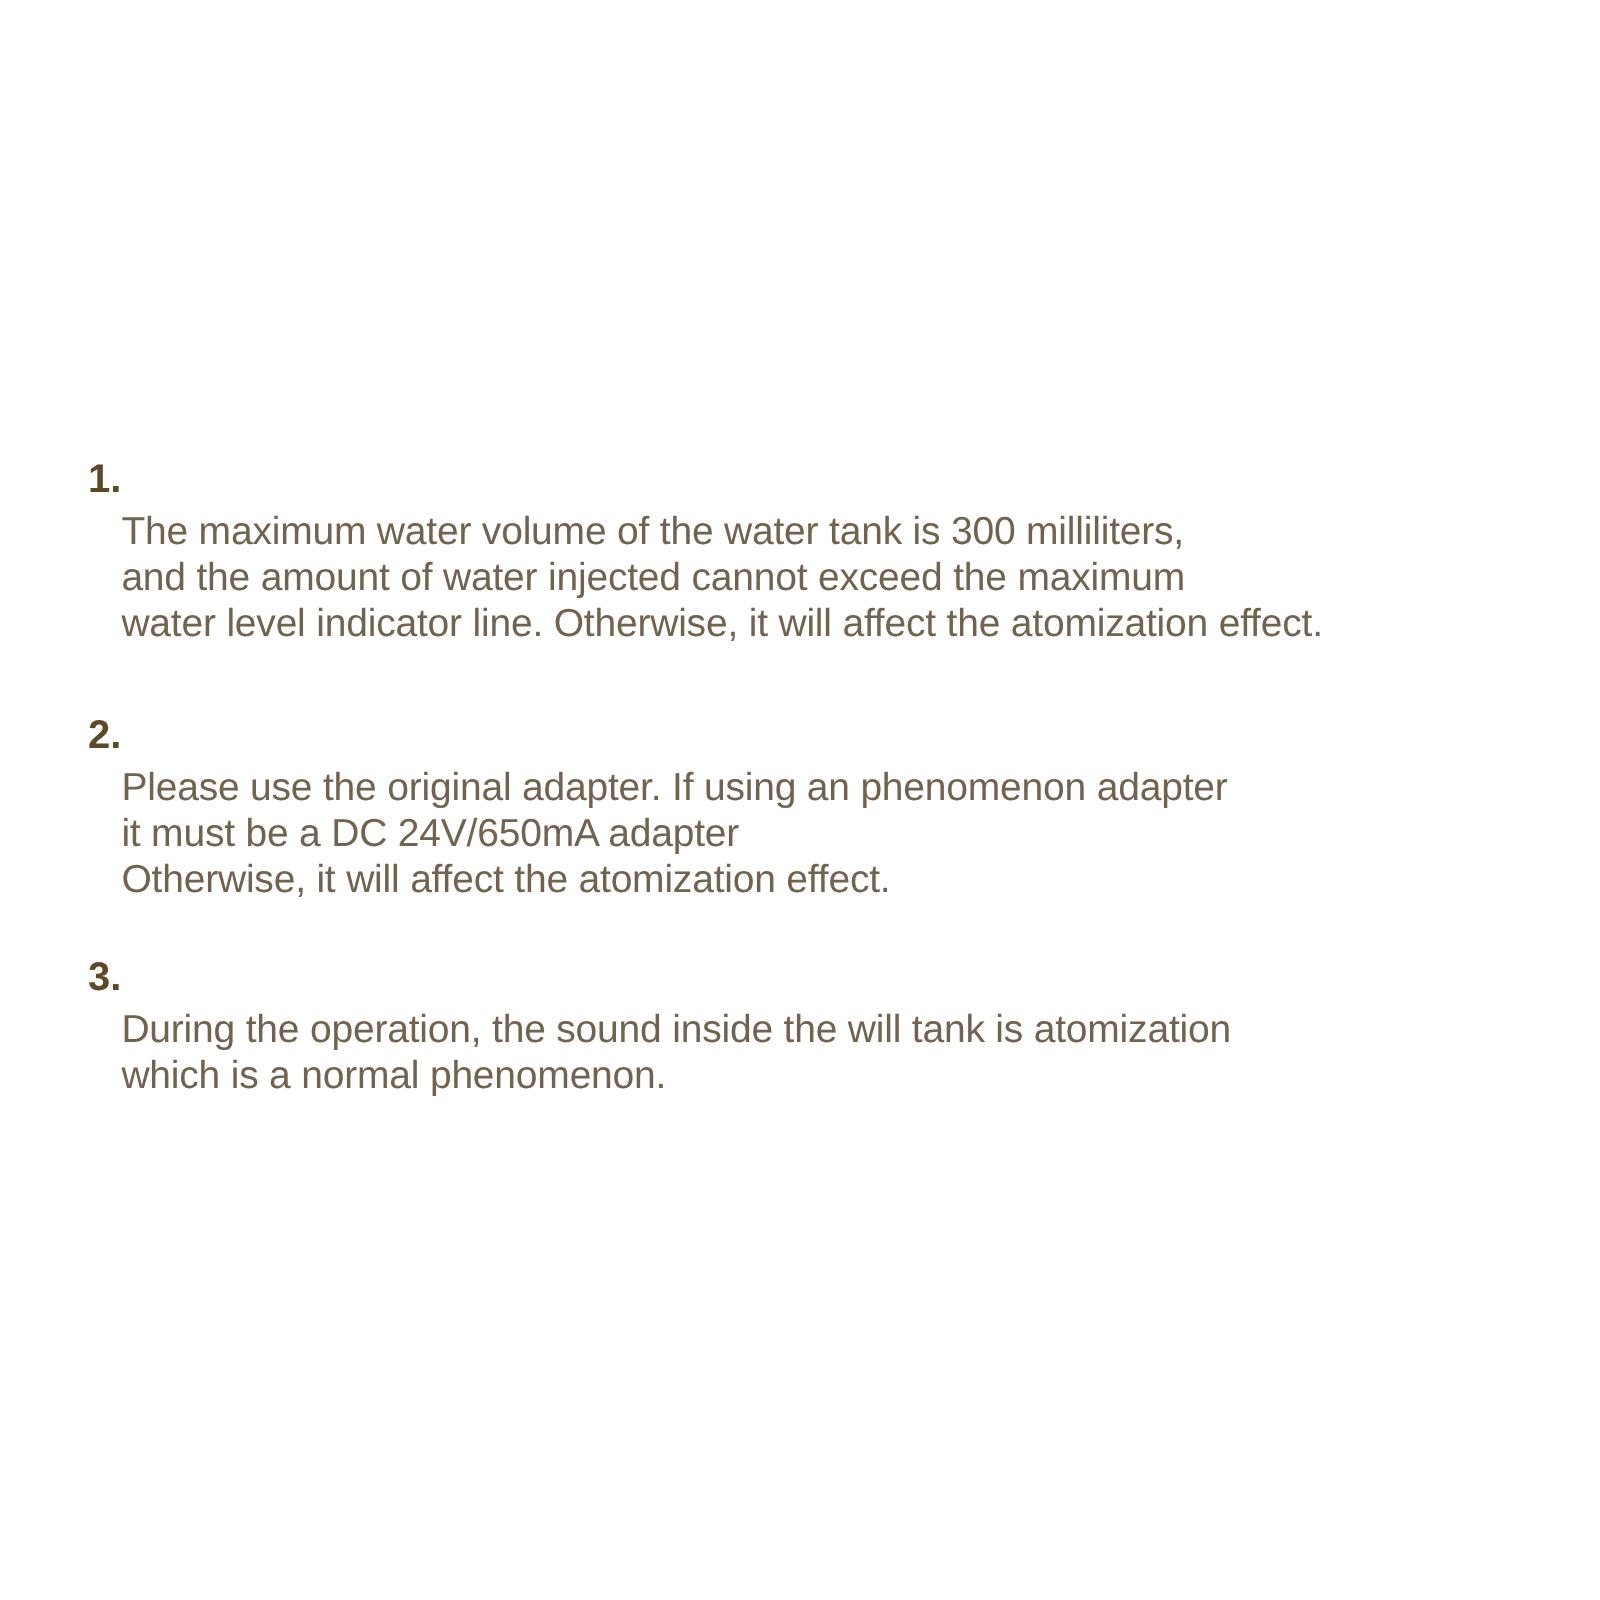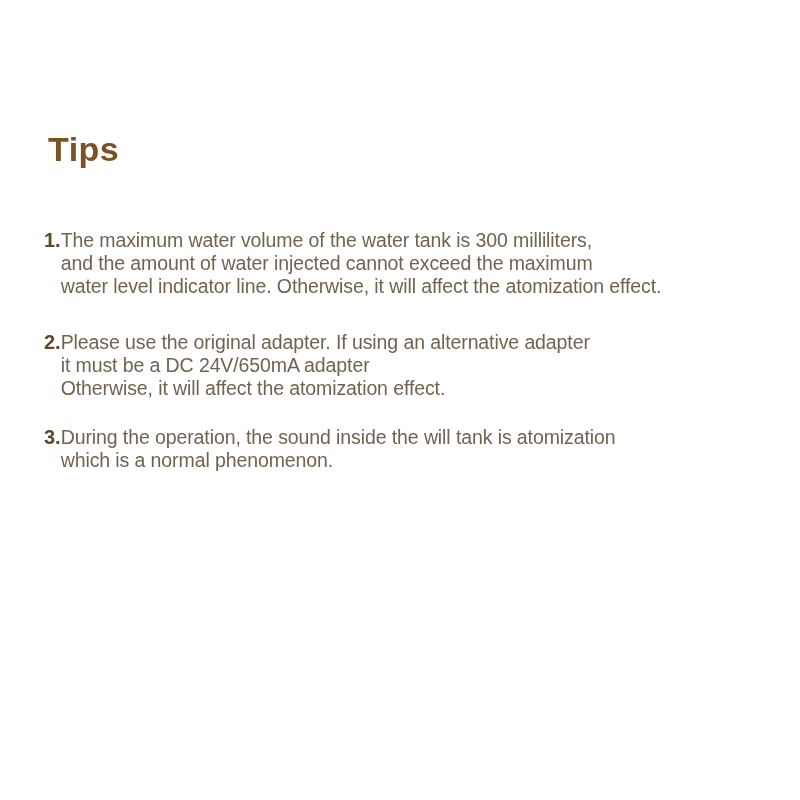--- a/index.html
+++ b/index.html
@@ -51,38 +51,38 @@
     font-weight: 700;
     color: var(--number-color);
   }
   .tip-text {
     flex: 1 1 auto;
     font-size: 19.5px;
     line-height: 23px;
     color: var(--body-color);
     white-space: pre-line;
     letter-spacing: -0.1px;
+    margin-top: 26px;
   }
 </style>
 </head>
 <body>
 
 <div class="page">
-  <h1 class="title">Tips</h1>
 
   <div class="tips-list">
     <div class="tip-item">
       <span class="tip-num">1.</span>
       <div class="tip-text">The maximum water volume of the water tank is 300 milliliters,
 and the amount of water injected cannot exceed the maximum
 water level indicator line. Otherwise, it will affect the atomization effect.</div>
     </div>
     <div class="tip-item">
       <span class="tip-num">2.</span>
-      <div class="tip-text">Please use the original adapter. If using an alternative adapter
+      <div class="tip-text">Please use the original adapter. If using an phenomenon adapter
 it must be a DC 24V/650mA adapter
 Otherwise, it will affect the atomization effect.</div>
     </div>
     <div class="tip-item">
       <span class="tip-num">3.</span>
       <div class="tip-text">During the operation, the sound inside the will tank is atomization
 which is a normal phenomenon.</div>
     </div>
   </div>
 </div>

